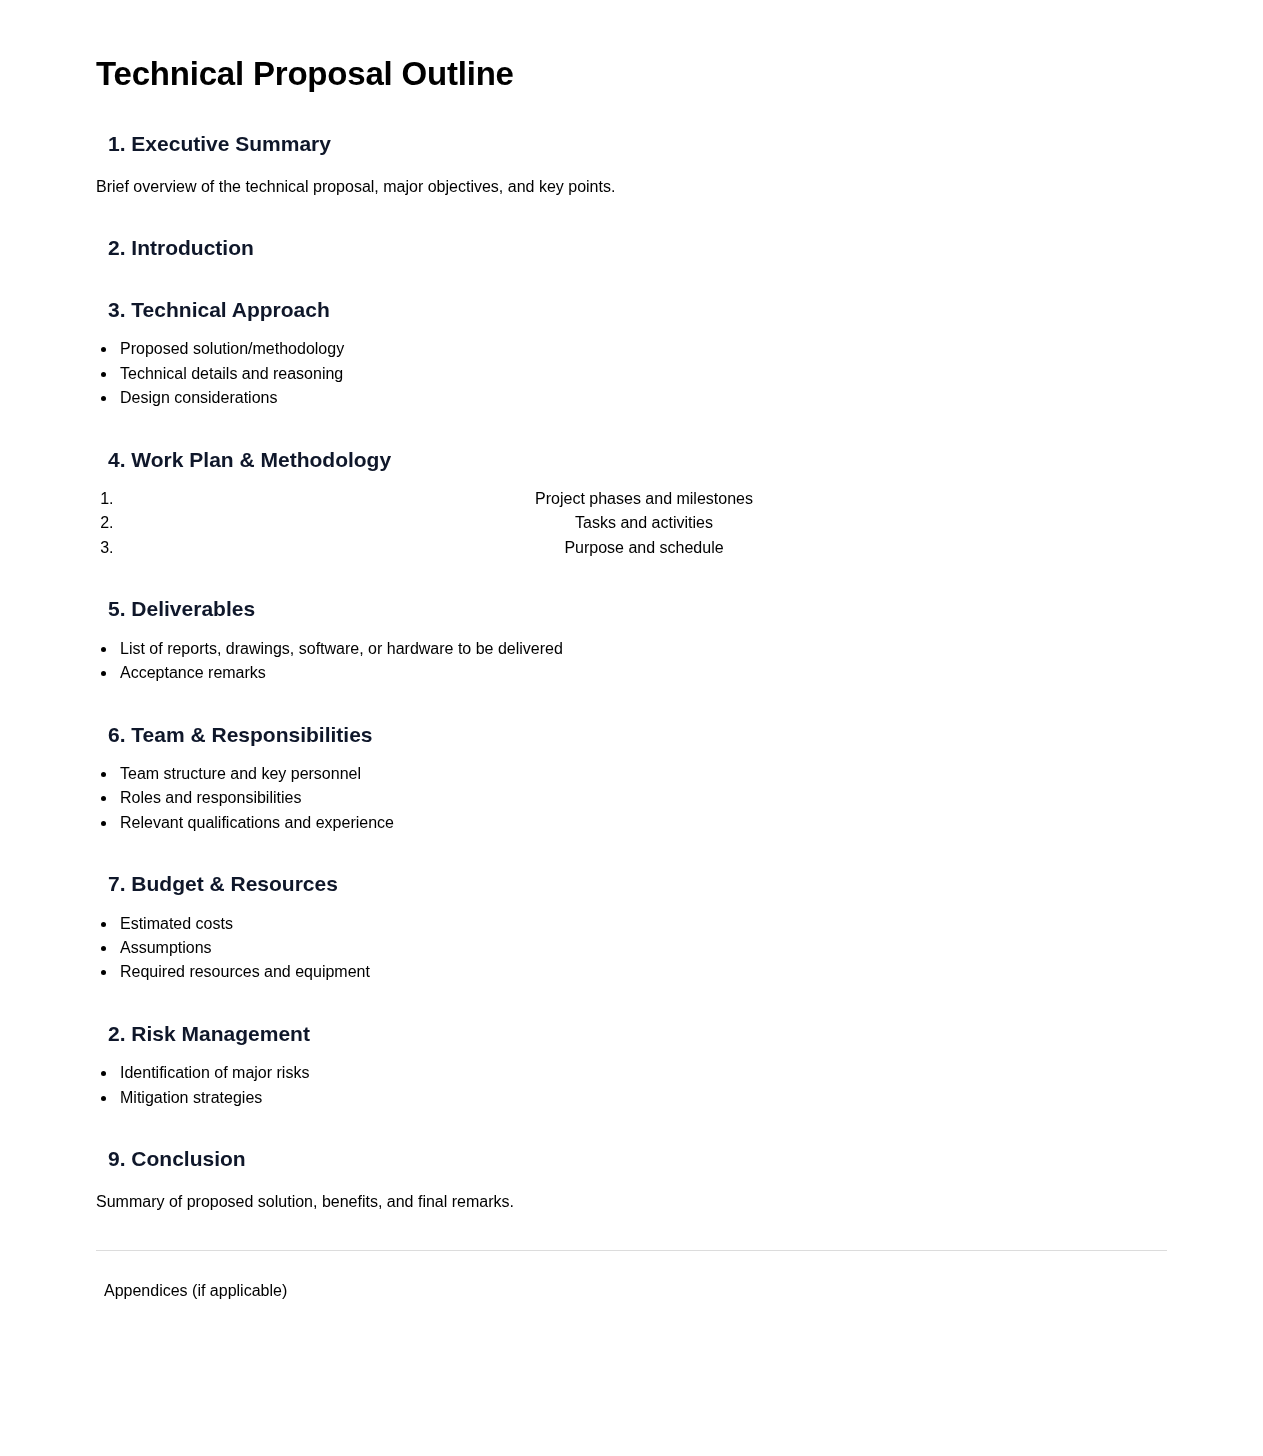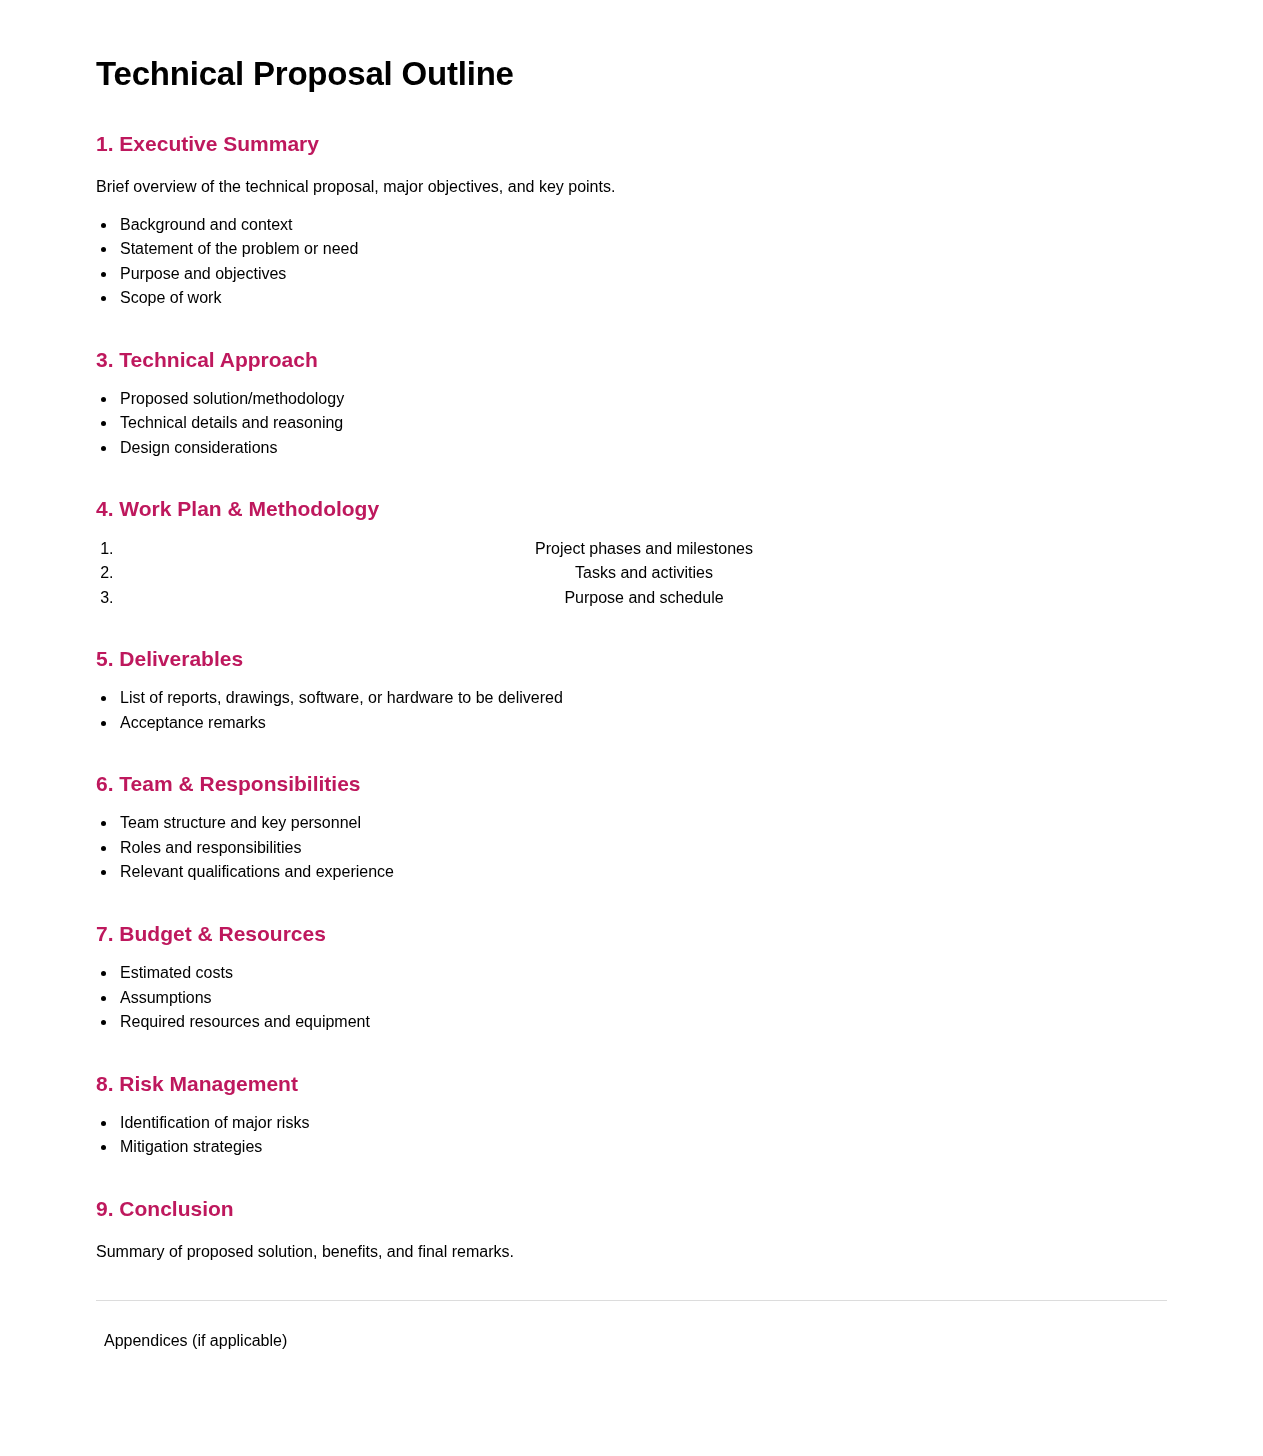--- a/index.html
+++ b/index.html
@@ -33,22 +33,22 @@
     letter-spacing: -0.2px;
     color: #000;
   }
   .section {
     margin-top: 0;
   }
   h2.section-heading {
     font-size: 21px;
     font-weight: bold;
     line-height: 1.25;
-    margin: 36px 0 0 0;
-    color: #be185d;
+    margin: 36px 0 0 12px;
+    color: #0f172a;
   }
   h2.section-heading.first {
     margin-top: 37px;
   }
   p.section-para {
     font-size: 16px;
     line-height: 1.5;
     margin: 18px 0 0 0;
     color: #000;
   }
@@ -87,26 +87,21 @@
   <div class="doc">
 
     <h1 class="doc-title">Technical Proposal Outline</h1>
 
     <div id="sections-root">
         <div class="section">
           <h2 class="section-heading first">1. Executive Summary</h2>
           <p class="section-para">Brief overview of the technical proposal, major objectives, and key points.</p>
         </div>
         <div class="section">
-          <ul class="section-list">
-            <li>Background and context</li>
-            <li>Statement of the problem or need</li>
-            <li>Purpose and objectives</li>
-            <li>Scope of work</li>
-          </ul>
+          <h2 class="section-heading">2. Introduction</h2>
         </div>
         <div class="section">
           <h2 class="section-heading">3. Technical Approach</h2>
           <ul class="section-list">
             <li>Proposed solution/methodology</li>
             <li>Technical details and reasoning</li>
             <li>Design considerations</li>
           </ul>
         </div>
         <div class="section">
@@ -134,21 +129,21 @@
         </div>
         <div class="section">
           <h2 class="section-heading">7. Budget &amp; Resources</h2>
           <ul class="section-list">
             <li>Estimated costs</li>
             <li>Assumptions</li>
             <li>Required resources and equipment</li>
           </ul>
         </div>
         <div class="section">
-          <h2 class="section-heading">8. Risk Management</h2>
+          <h2 class="section-heading">2. Risk Management</h2>
           <ul class="section-list">
             <li>Identification of major risks</li>
             <li>Mitigation strategies</li>
           </ul>
         </div>
         <div class="section">
           <h2 class="section-heading">9. Conclusion</h2>
           <p class="section-para">Summary of proposed solution, benefits, and final remarks.</p>
         </div>
       </div>

